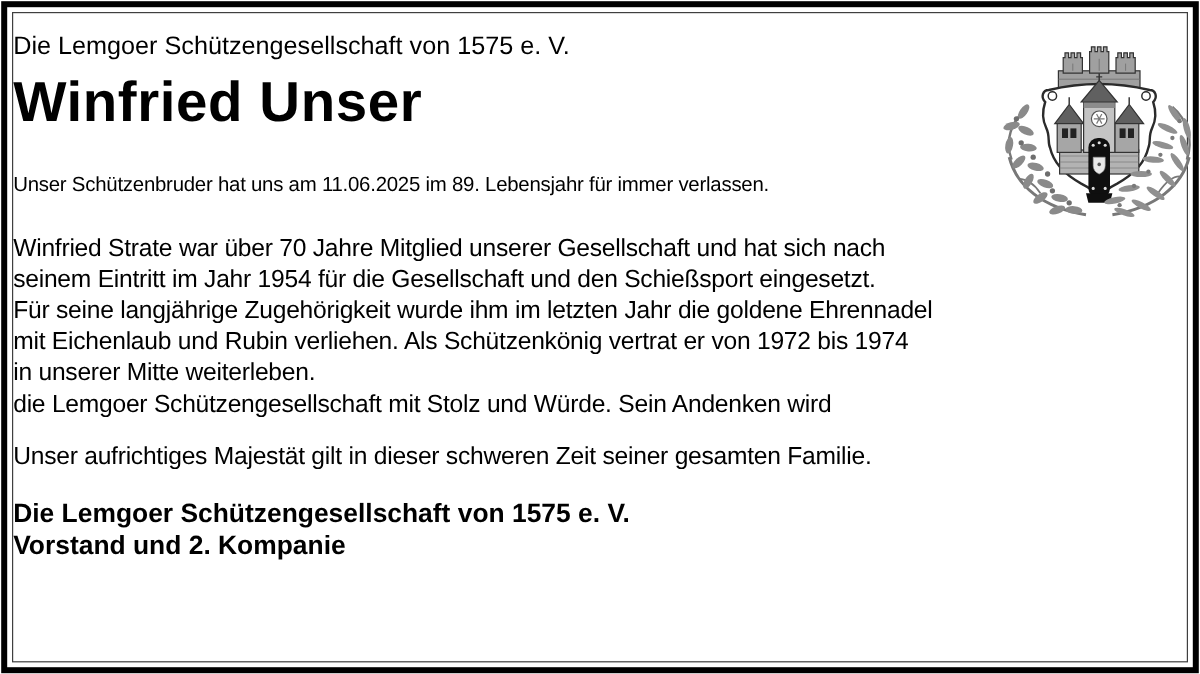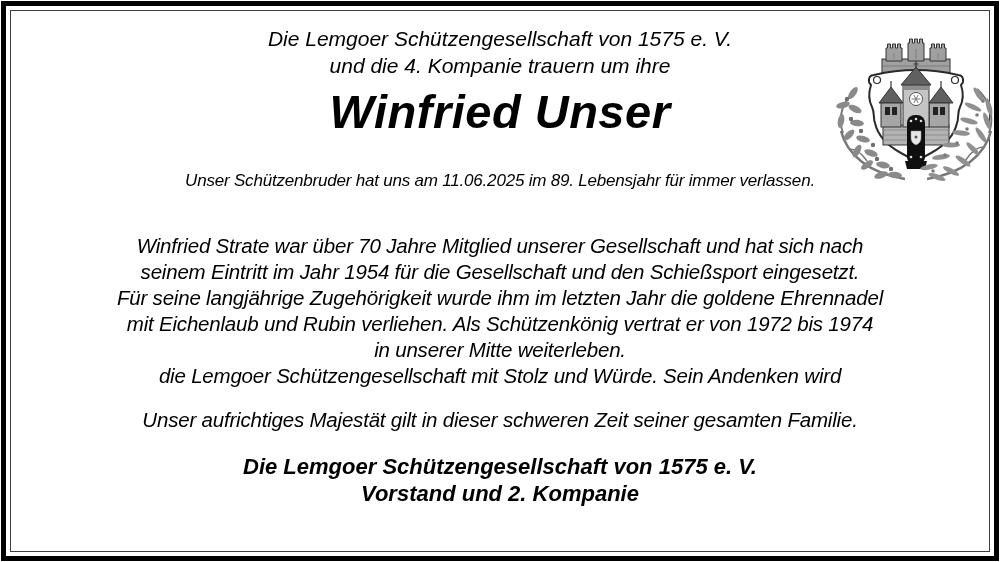--- a/index.html
+++ b/index.html
@@ -1,42 +1,41 @@
 <!DOCTYPE html>
 <html><head>
 <meta charset="utf-8">
 <style>
   html,body{margin:0;padding:0;background:#ffffff;}
   .sheet{position:relative;width:1000px;height:562px;background:#ffffff;
          font-family:"Liberation Sans", sans-serif;color:#000;overflow:hidden;}
   .frame-outer{position:absolute;left:1px;top:1px;right:1px;bottom:1px;border:5px solid #000;}
   .frame-inner{position:absolute;left:4px;top:4px;right:4px;bottom:4px;border:1.5px solid #3f3f3f;}
-  .content{position:absolute;left:0;top:0;right:0;bottom:0;text-align:center;font-style:italic;}
+  .content{position:absolute;left:0;top:0;right:0;bottom:0;text-align:left;}
   .header-line{font-size:21px;line-height:27px;}
   .header-block{margin-top:14px;}
   .name{margin-top:7px;font-size:47px;line-height:52px;font-weight:bold;letter-spacing:.5px;}
   .death{margin-top:31px;font-size:17px;line-height:24px;letter-spacing:-0.2px;}
-  .bodytext{margin-top:40px;}
+  .bodytext{margin-top:28px;}
   .body-line{font-size:20.5px;line-height:26px;letter-spacing:-0.2px;}
   .condolence{margin-top:19px;font-size:20.5px;line-height:24px;letter-spacing:-0.2px;}
   .signature{margin-top:21px;font-weight:bold;}
   .signature-line{font-size:22px;line-height:27px;}
   .crest{position:absolute;left:822px;top:20px;width:166px;height:152px;}
 </style>
 </head>
 <body>
 
 <div class="sheet">
   <div class="frame-outer">
     <div class="frame-inner">
       <div class="content">
 
         <div class="header-block">
           <div class="header-line">Die Lemgoer Schützengesellschaft von 1575 e. V.</div>
-          <div class="header-line">und die 4. Kompanie trauern um ihre</div>
         </div>
 
         <div class="name">Winfried Unser</div>
 
         <div class="death">Unser Schützenbruder hat uns am 11.06.2025 im 89. Lebensjahr für immer verlassen.</div>
 
         <div class="bodytext">
           <div class="body-line">Winfried Strate war über 70 Jahre Mitglied unserer Gesellschaft und hat sich nach</div>
           <div class="body-line">seinem Eintritt im Jahr 1954 für die Gesellschaft und den Schießsport eingesetzt.</div>
           <div class="body-line">Für seine langjährige Zugehörigkeit wurde ihm im letzten Jahr die goldene Ehrennadel</div>

